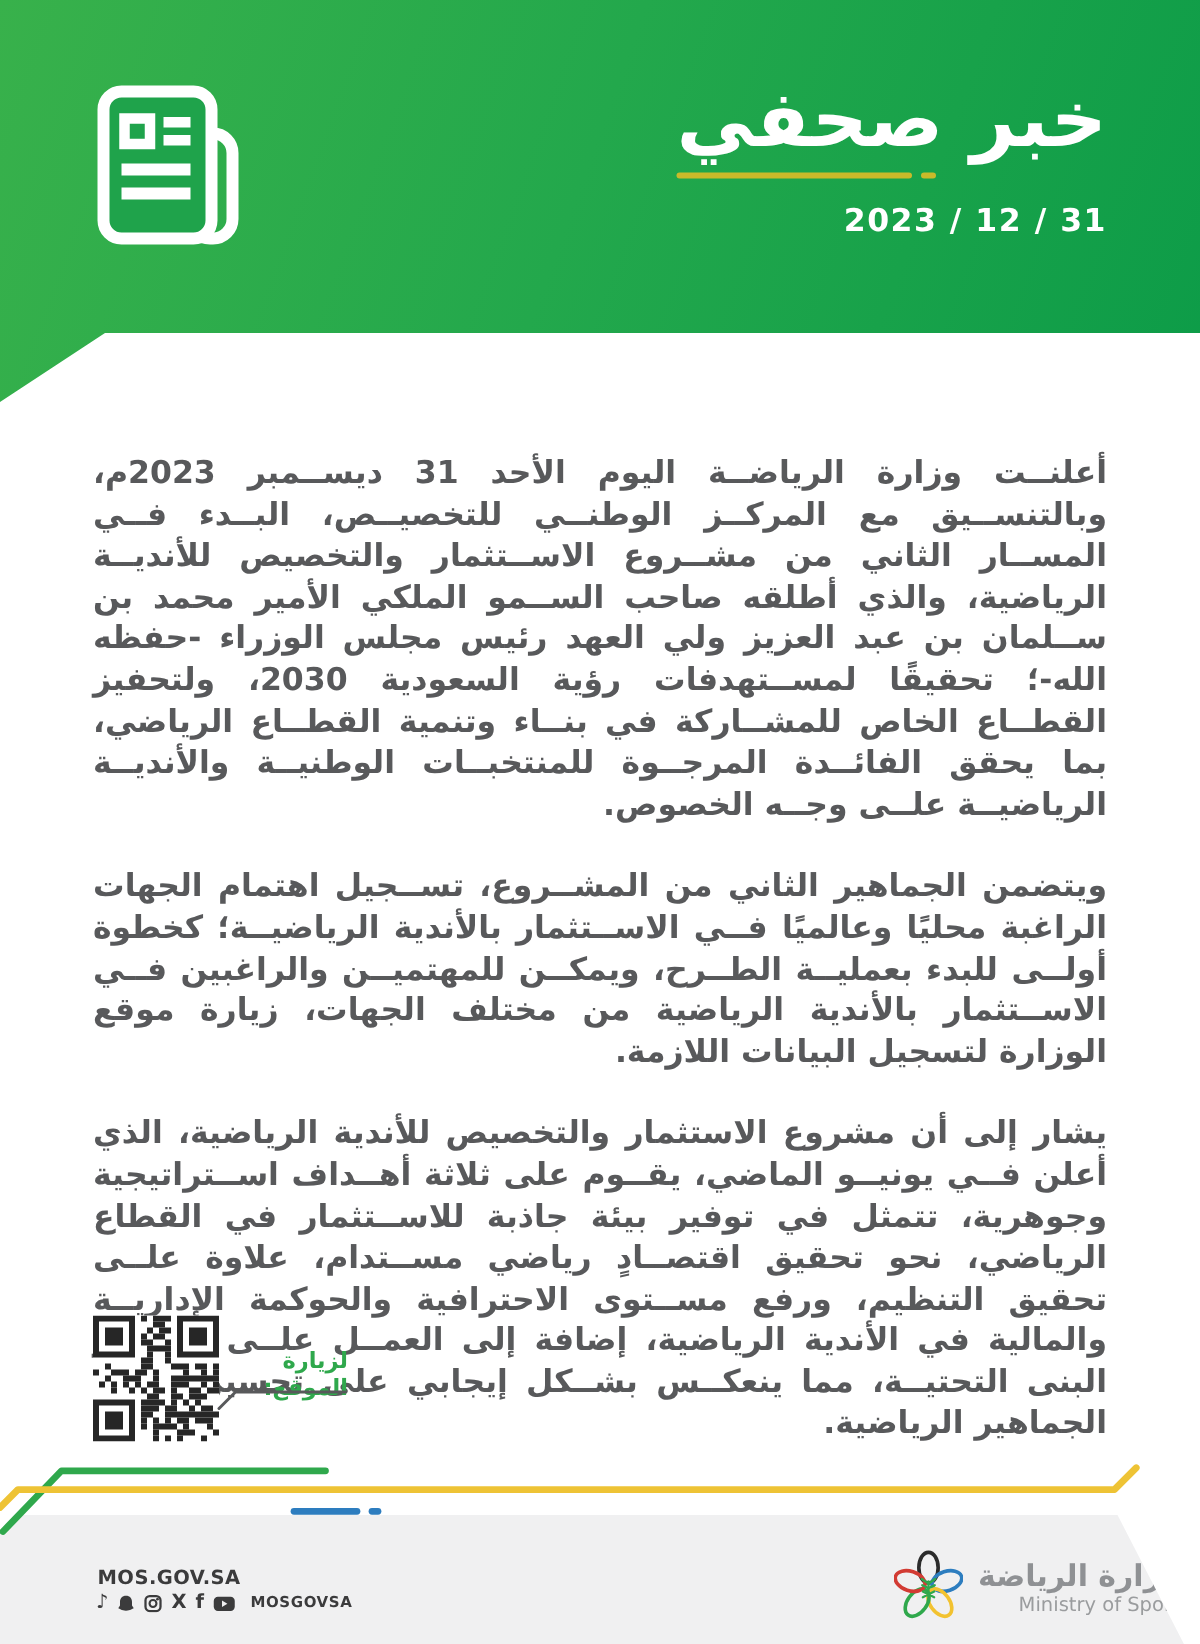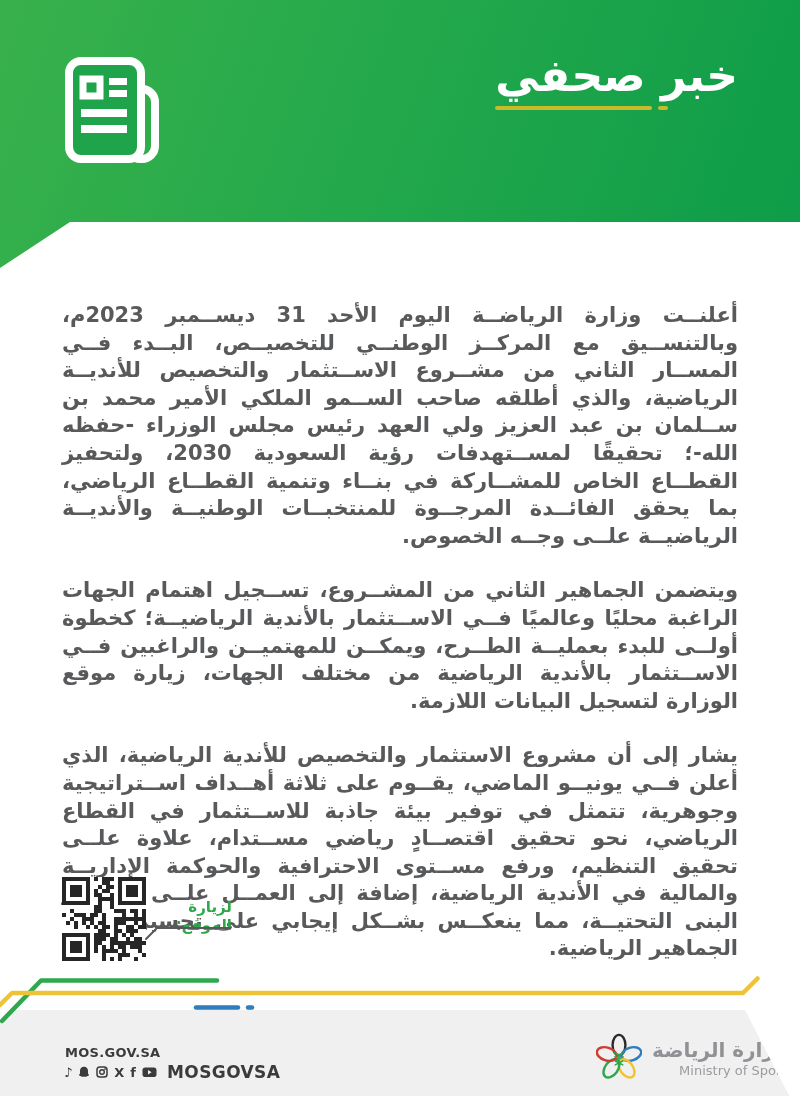--- a/index.html
+++ b/index.html
@@ -15,21 +15,21 @@
   
   .hero {
     position: absolute; left: 0; top: 0;
     width: 800px; height: 268px;
     background: linear-gradient(110deg, #38b14b 0%, #23a84c 48%, #0d9c48 100%);
     clip-path: polygon(0 0, 800px 0, 800px 222px, 70px 222px, 0 268px);
   }
   .news-icon-wrap { position: absolute; left: 63px; top: 56px; width: 100px; height: 108px; }
   .hero-text { position: absolute; right: 62px; top: 52px; text-align: right; direction: rtl; }
   .hero-title {
-    color: #ffffff; font-size: 44px; font-weight: bold; line-height: 1.1;
+    color: #ffffff; font-size: 52px; font-weight: bold; line-height: 1.1;
     letter-spacing: -1px;
   }
   .hero-underline { display: flex; justify-content: flex-end; align-items: center; margin-top: 6px; }
   .hero-underline .bar  { width: 157px; height: 4px; background: #c9ba2a; border-radius: 2px; }
   .hero-underline .dash { width: 10px;  height: 4px; background: #c9ba2a; border-radius: 2px; margin-left: 6px; order: -1;}
   .hero-date {
     margin-top: 16px; color: #ffffff; font-size: 21px; font-weight: bold;
     direction: rtl; letter-spacing: 1px;
   }
 
@@ -60,21 +60,21 @@
   .footer-site {
     position: absolute; left: 65px; top: 70px;
     color: #3b3b3c; font-size: 13px; font-weight: bold; letter-spacing: .3px;
   }
   .footer-socials {
     position: absolute; left: 64px; top: 87px;
     display: flex; align-items: center; gap: 6px;
   }
   .footer-socials .s-icon { display: inline-flex; align-items: center; justify-content: center; height: 13px; }
   .footer-socials .glyph { font-size: 13px; font-weight: bold; color: #3b3b3c; line-height: 13px; }
-  .footer-handle { color: #3b3b3c; font-size: 17px; font-weight: bold; letter-spacing: .4px; margin-left: 4px; }
+  .footer-handle { color: #3b3b3c; font-size: 10px; font-weight: bold; letter-spacing: .4px; margin-left: 4px; }
   .brand {
     position: absolute; left: 596px; top: 58px;
     display: flex; align-items: center; gap: 10px;
   }
   .brand-text { direction: rtl; text-align: right; }
   .brand-ar { color: #8f9194; font-size: 20px; font-weight: bold; line-height: 1.1; }
   .brand-en { color: #9a9c9e; font-size: 13px; direction: ltr; margin-top: 2px; }
 </style>
 </head>
 <body>
@@ -92,20 +92,21 @@
         <rect x="18" y="52" width="46" height="8" fill="#ffffff"></rect>
         <rect x="18" y="68" width="46" height="8" fill="#ffffff"></rect>
       </svg>
     </div>
     <div class="hero-text">
       <div class="hero-title">خبر صحفي</div>
       <div class="hero-underline">
         <span class="bar"></span>
           <span class="dash"></span>
       </div>
+      <div class="hero-date">31 / 12 / 2023</div>
     </div>
   </div>
 
   <div class="article">
     <p>أعلنــت وزارة الرياضــة اليوم الأحد 31 ديســمبر 2023م، وبالتنســيق مع المركــز الوطنــي للتخصيــص، البــدء فــي المســار الثاني من مشــروع الاســتثمار والتخصيص للأنديــة الرياضية، والذي أطلقه صاحب الســمو الملكي الأمير محمد بن ســلمان بن عبد العزيز ولي العهد رئيس مجلس الوزراء -حفظه الله-؛ تحقيقًا لمســتهدفات رؤية السعودية 2030، ولتحفيز القطــاع الخاص للمشــاركة في بنــاء وتنمية القطــاع الرياضي، بما يحقق الفائــدة المرجــوة للمنتخبــات الوطنيــة والأنديــة الرياضيــة علــى وجــه الخصوص.</p>
     <p>ويتضمن الجماهير الثاني من المشــروع، تســجيل اهتمام الجهات الراغبة محليًا وعالميًا فــي الاســتثمار بالأندية الرياضيــة؛ كخطوة أولــى للبدء بعمليــة الطــرح، ويمكــن للمهتميــن والراغبين فــي الاســتثمار بالأندية الرياضية من مختلف الجهات، زيارة موقع الوزارة لتسجيل البيانات اللازمة.</p>
     <p>يشار إلى أن مشروع الاستثمار والتخصيص للأندية الرياضية، الذي أعلن فــي يونيــو الماضي، يقــوم على ثلاثة أهــداف اســتراتيجية وجوهرية، تتمثل في توفير بيئة جاذبة للاســتثمار في القطاع الرياضي، نحو تحقيق اقتصــادٍ رياضي مســتدام، علاوة علــى تحقيق التنظيم، ورفع مســتوى الاحترافية والحوكمة الإداريــة والمالية في الأندية الرياضية، إضافة إلى العمــل علــى تطويــر البنى التحتيــة، مما ينعكــس بشــكل إيجابي على تحسين تجربة الجماهير الرياضية.</p>
   </div>
 
   <div class="qr-wrap">

